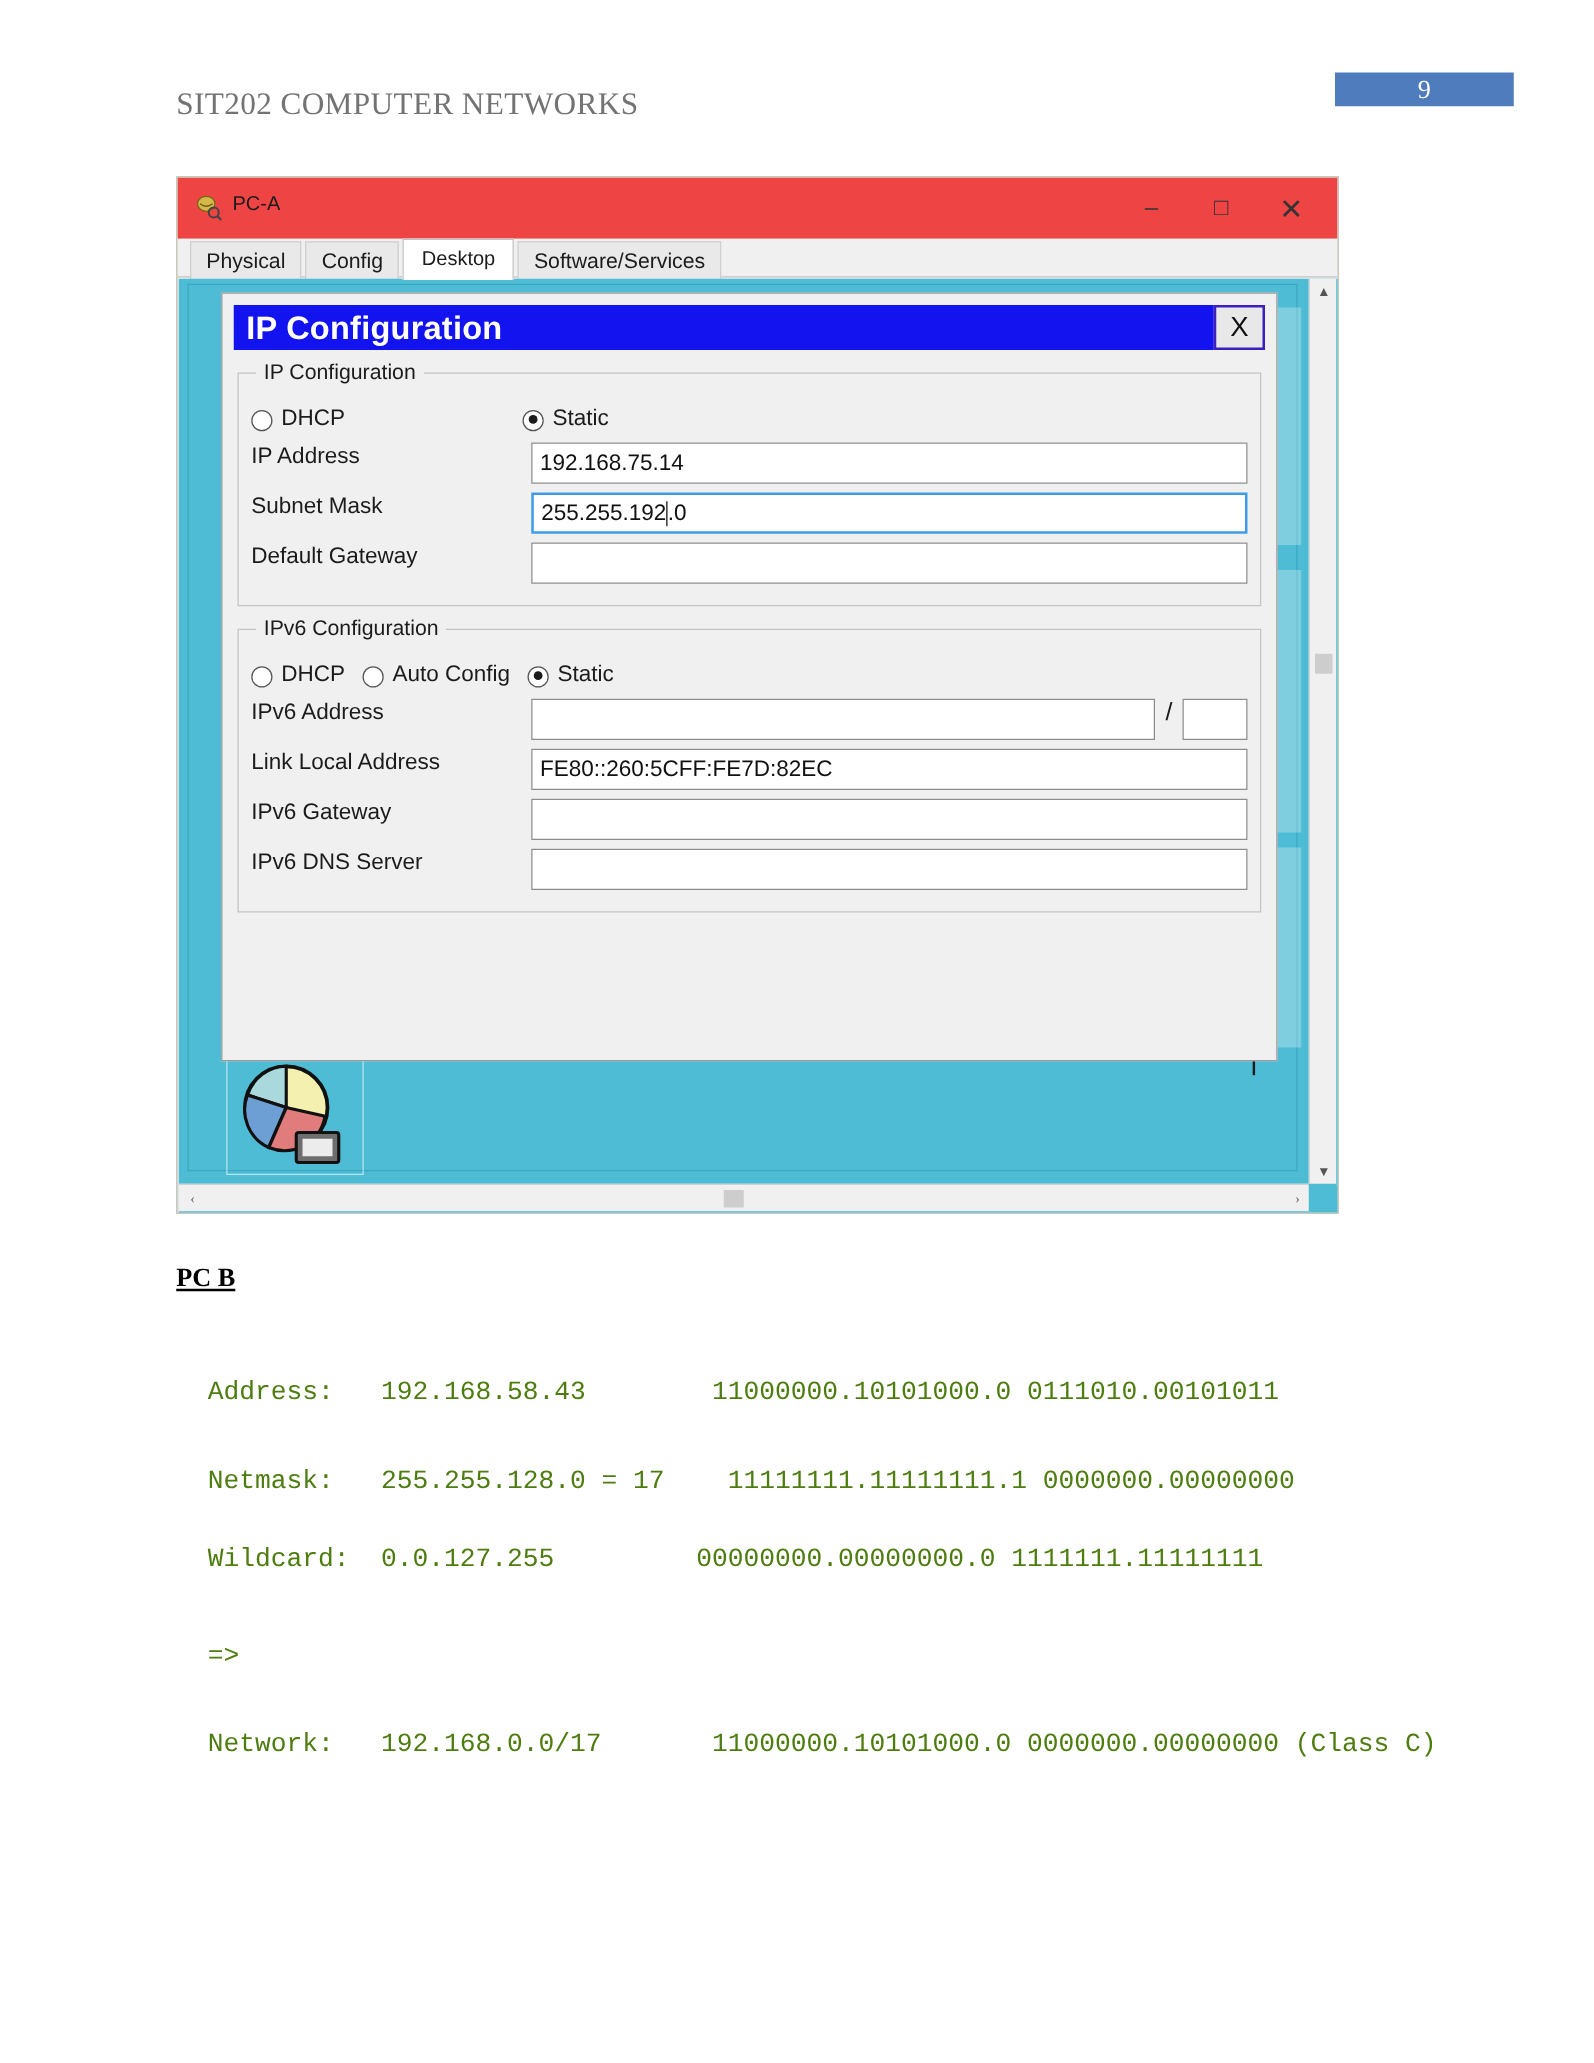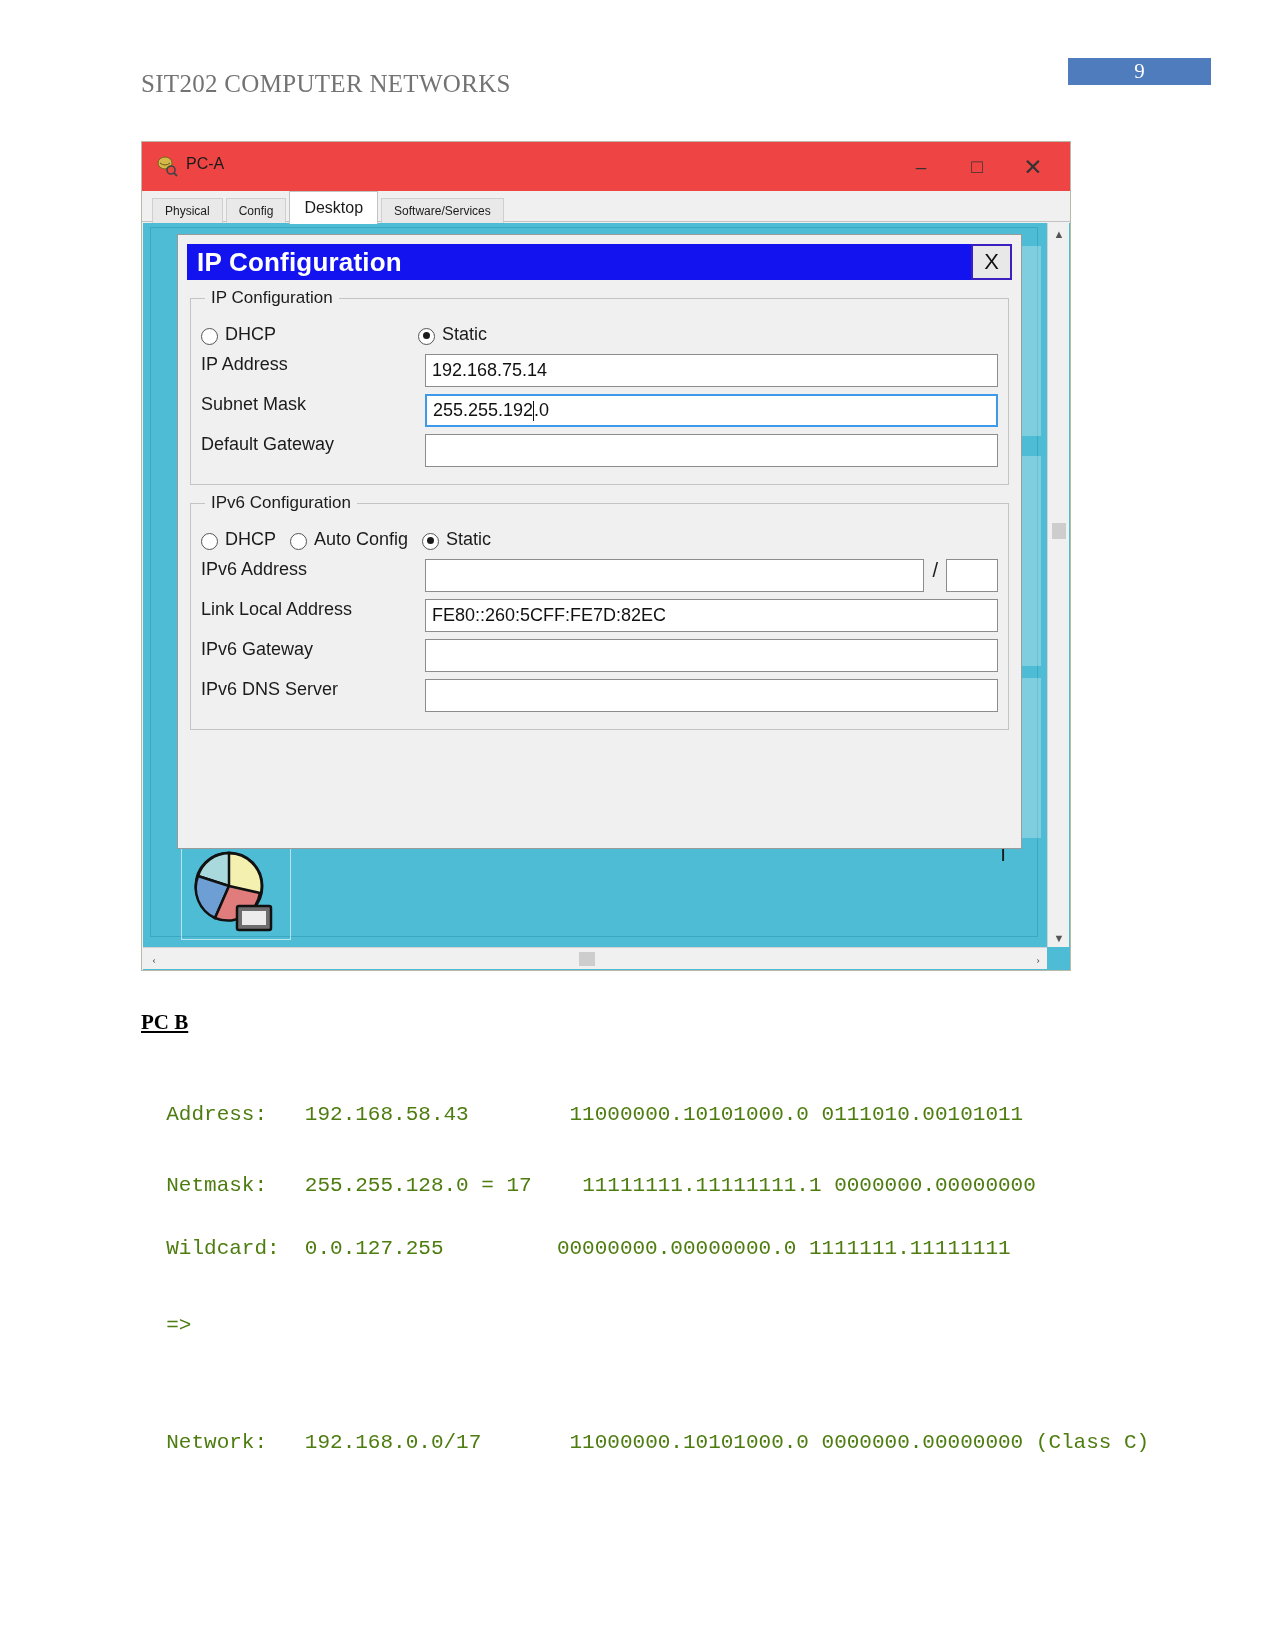--- a/index.html
+++ b/index.html
@@ -65,21 +65,21 @@
   
   .tabs {
     position:relative; height:31px;
     background:#f0f0f0;
     border-bottom:1px solid #c2c2c2;
     padding-left:10px;
   }
   .tab {
     display:inline-block;
     font-family:"Liberation Sans", sans-serif;
-    font-size:12px; color:#1b1b1b;
+    font-size:17px; color:#1b1b1b;
     padding:5px 12px 6px 12px;
     border:1px solid #cfcfcf;
     border-bottom:none;
     background:#e9e9e9;
     margin-right:-1px;
     position:relative; top:2px;
     cursor:pointer;
   }
   .tab.active {
     background:#ffffff;
@@ -267,21 +267,21 @@
   .calc-line {
     position:absolute; left:141px;
     font-family:Liberation Mono, monospace;
     font-size:21px; color:#4d7c0f;
     white-space:pre;
   }
   .l1 { top:1080px; }
   .l2 { top:1151px; }
   .l3 { top:1214px; }
   .l4 { top:1291px; }
-  .l5 { top:1408px;text-align:center; }
+  .l5 { top:1362px;text-align:center; }
   .k-label { display:inline-block; }
   .k-val   { display:inline-block; }
   .k-bin   { display:inline-block; }
 </style>
 </head>
 <body>
 
 <div class="doc-header">
   <div class="doc-title">SIT202 COMPUTER NETWORKS</div>
   <div class="page-num-box">

